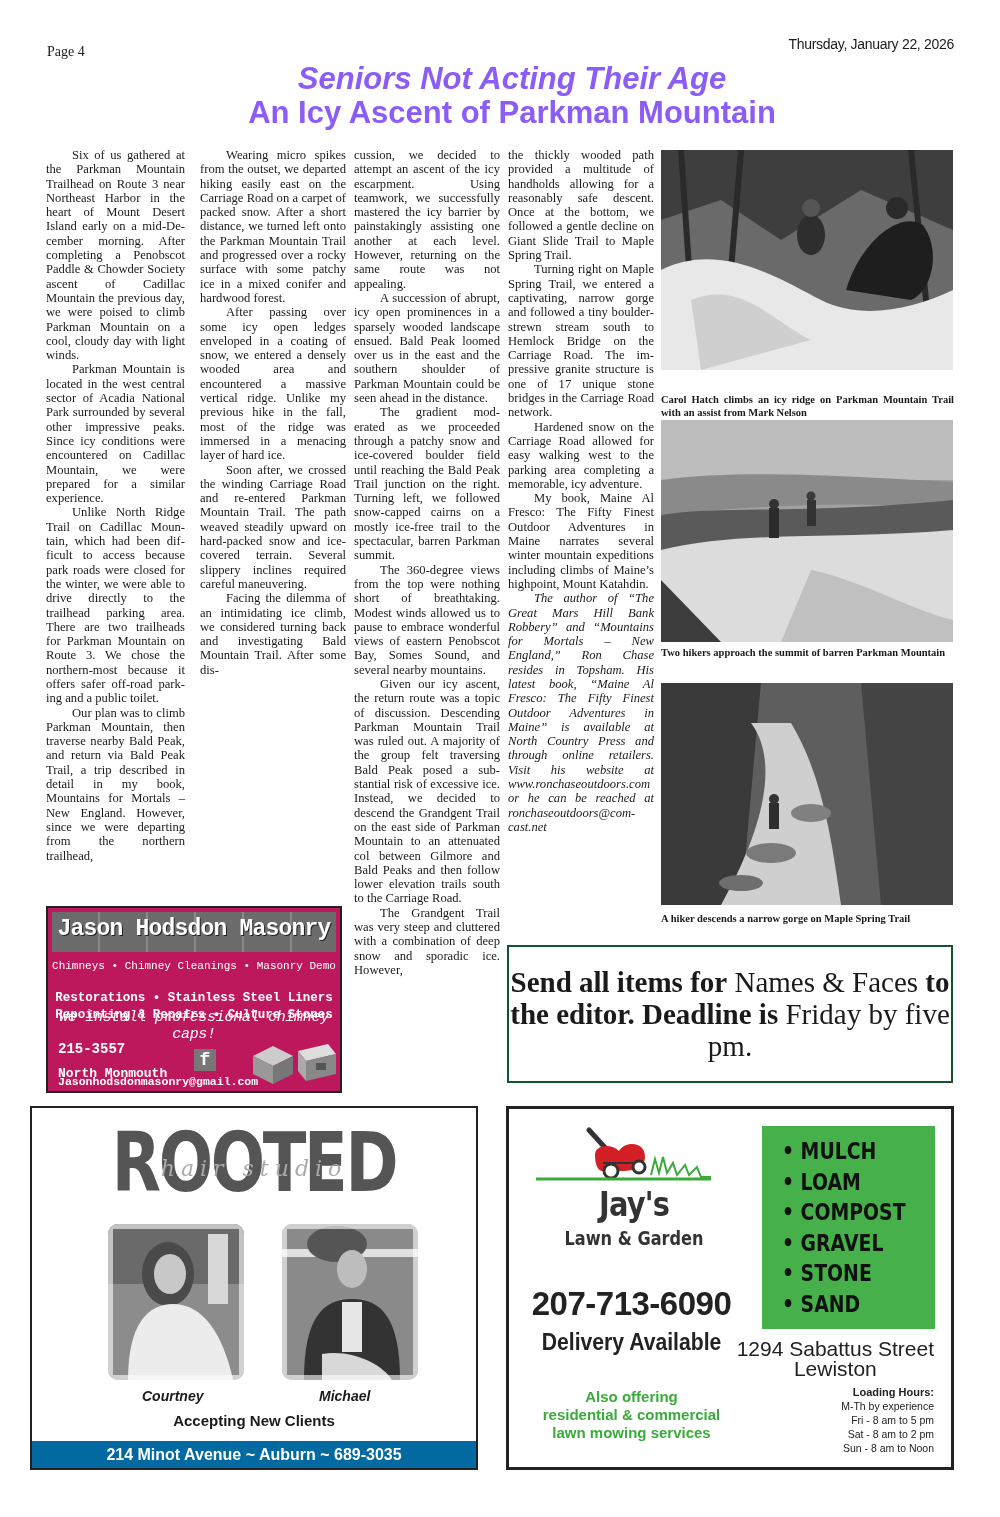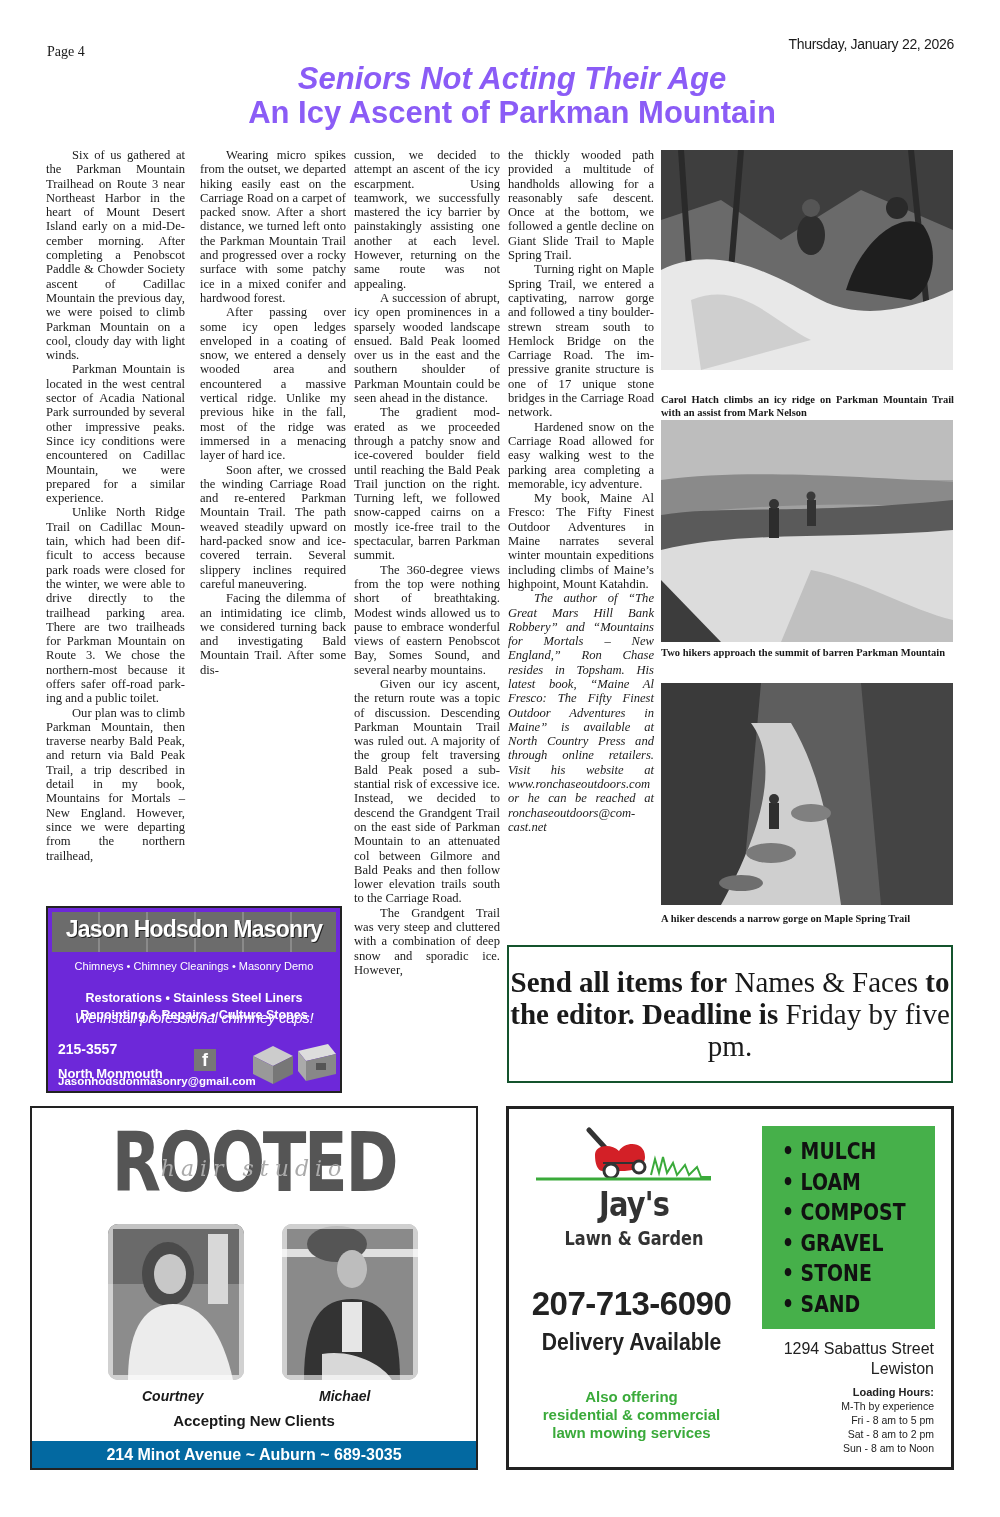--- a/index.html
+++ b/index.html
@@ -17,21 +17,21 @@
   .c1 { left:46px; width:139px; }
   .c2 { left:200px; width:146px; }
   .c3 { left:354px; width:146px; }
   .c4 { left:508px; width:146px; }
 
   .photo { position:absolute; left:661px; width:292px; overflow:hidden; }
   .photo svg { display:block; width:100%; height:100%; }
   .caption { position:absolute; left:661px; width:293px; font-family:"Liberation Serif", serif; font-weight:bold; font-size:10.5px; line-height:13px; text-align:justify; }
 
   
-  .masonry { position:absolute; left:46px; top:906px; width:296px; height:187px; background:#6d28d9; border:2px solid #222; box-sizing:border-box; overflow:hidden; font-family:Liberation Sans, sans-serif; color:#fff; }
+  .masonry { position:absolute; left:46px; top:906px; width:296px; height:187px; background:#be185d; border:2px solid #222; box-sizing:border-box; overflow:hidden; font-family:Liberation Mono, monospace; color:#fff; }
   .masonry .brick { position:absolute; left:4px; top:4px; right:4px; height:40px; background:
       repeating-linear-gradient(90deg, #6c6c6c 0 46px, #8a8a8a 46px 48px),
       #6c6c6c; }
   .masonry .title { position:absolute; left:0; right:0; top:8px; text-align:center; font-weight:bold; font-size:23px; letter-spacing:-0.8px; text-shadow:1px 1px 0 #222; }
   .masonry .svc1 { position:absolute; left:0; right:0; top:52px; text-align:center; font-size:11px; }
   .masonry .svc2, .masonry .svc3 { position:absolute; left:0; right:0; text-align:center; font-weight:bold; font-size:12.5px; }
   .masonry .svc2 { top:68px;margin-top:32px; } .masonry .svc3 { top:83px; }
   .masonry .tag { position:absolute; left:0; right:0; top:101px; text-align:center; font-style:italic; font-size:15px; letter-spacing:-0.3px; }
   .masonry .phone { position:absolute; left:10px; top:133px; font-weight:bold; font-size:14px; }
   .masonry .town { position:absolute; left:10px; top:158px; font-weight:bold; font-size:13px; }
@@ -59,21 +59,21 @@
   .jays { position:absolute; left:506px; top:1106px; width:448px; height:364px; border:3px solid #222; box-sizing:border-box; overflow:hidden; font-family:"Liberation Sans", sans-serif; background:#fff; }
   .jays .mower { position:absolute; left:24px; top:18px; }
   .jays .brand { position:absolute; left:40px; width:170px; top:75px; text-align:center; font-family:"DejaVu Sans", sans-serif; font-weight:bold; font-size:34px; color:#333; letter-spacing:-1px; transform:scaleX(0.85); }
   .jays .sub { position:absolute; left:20px; width:210px; top:118px; text-align:center; font-family:"DejaVu Sans", sans-serif; font-weight:bold; font-size:19px; color:#333; transform:scaleX(0.85); }
   .jays .phone { position:absolute; left:10px; width:225px; top:176px; text-align:center; font-weight:bold; font-size:33px; color:#222; letter-spacing:-0.5px; }
   .jays .deliv { position:absolute; left:10px; width:225px; top:220px; text-align:center; font-weight:bold; font-size:23px; color:#222; transform:scaleX(0.92); }
   .jays .also { position:absolute; left:10px; width:225px; top:279px; text-align:center; font-weight:bold; font-size:15px; line-height:18px; color:#3aaa3a; }
   .jays .green { position:absolute; left:253px; top:17px; width:173px; height:203px; background:#46b04a; }
   .jays .green ul { list-style:none; margin:0; padding:10px 0 0 20px; }
   .jays .green li { font-family:"DejaVu Sans", sans-serif; font-weight:bold; font-size:23px; line-height:30.5px; color:#111; transform:scaleX(0.82); transform-origin:left; white-space:nowrap; }
-  .jays .addr { position:absolute; right:17px; top:230px; text-align:right; font-size:16px; line-height:20px; color:#222; }
+  .jays .addr { position:absolute; right:17px; top:230px; text-align:center; font-size:21px; line-height:20px; color:#222; }
   .jays .hours { position:absolute; right:17px; top:276px; text-align:right; font-size:10.5px; line-height:14px; color:#222; }
   .jays .hours .h { font-weight:bold; font-size:11px; }
 </style>
 </head>
 <body>
 
 <div class="page-num">Page 4</div>
 <div class="date">Thursday, January 22, 2026</div>
 
 <div class="headline">

